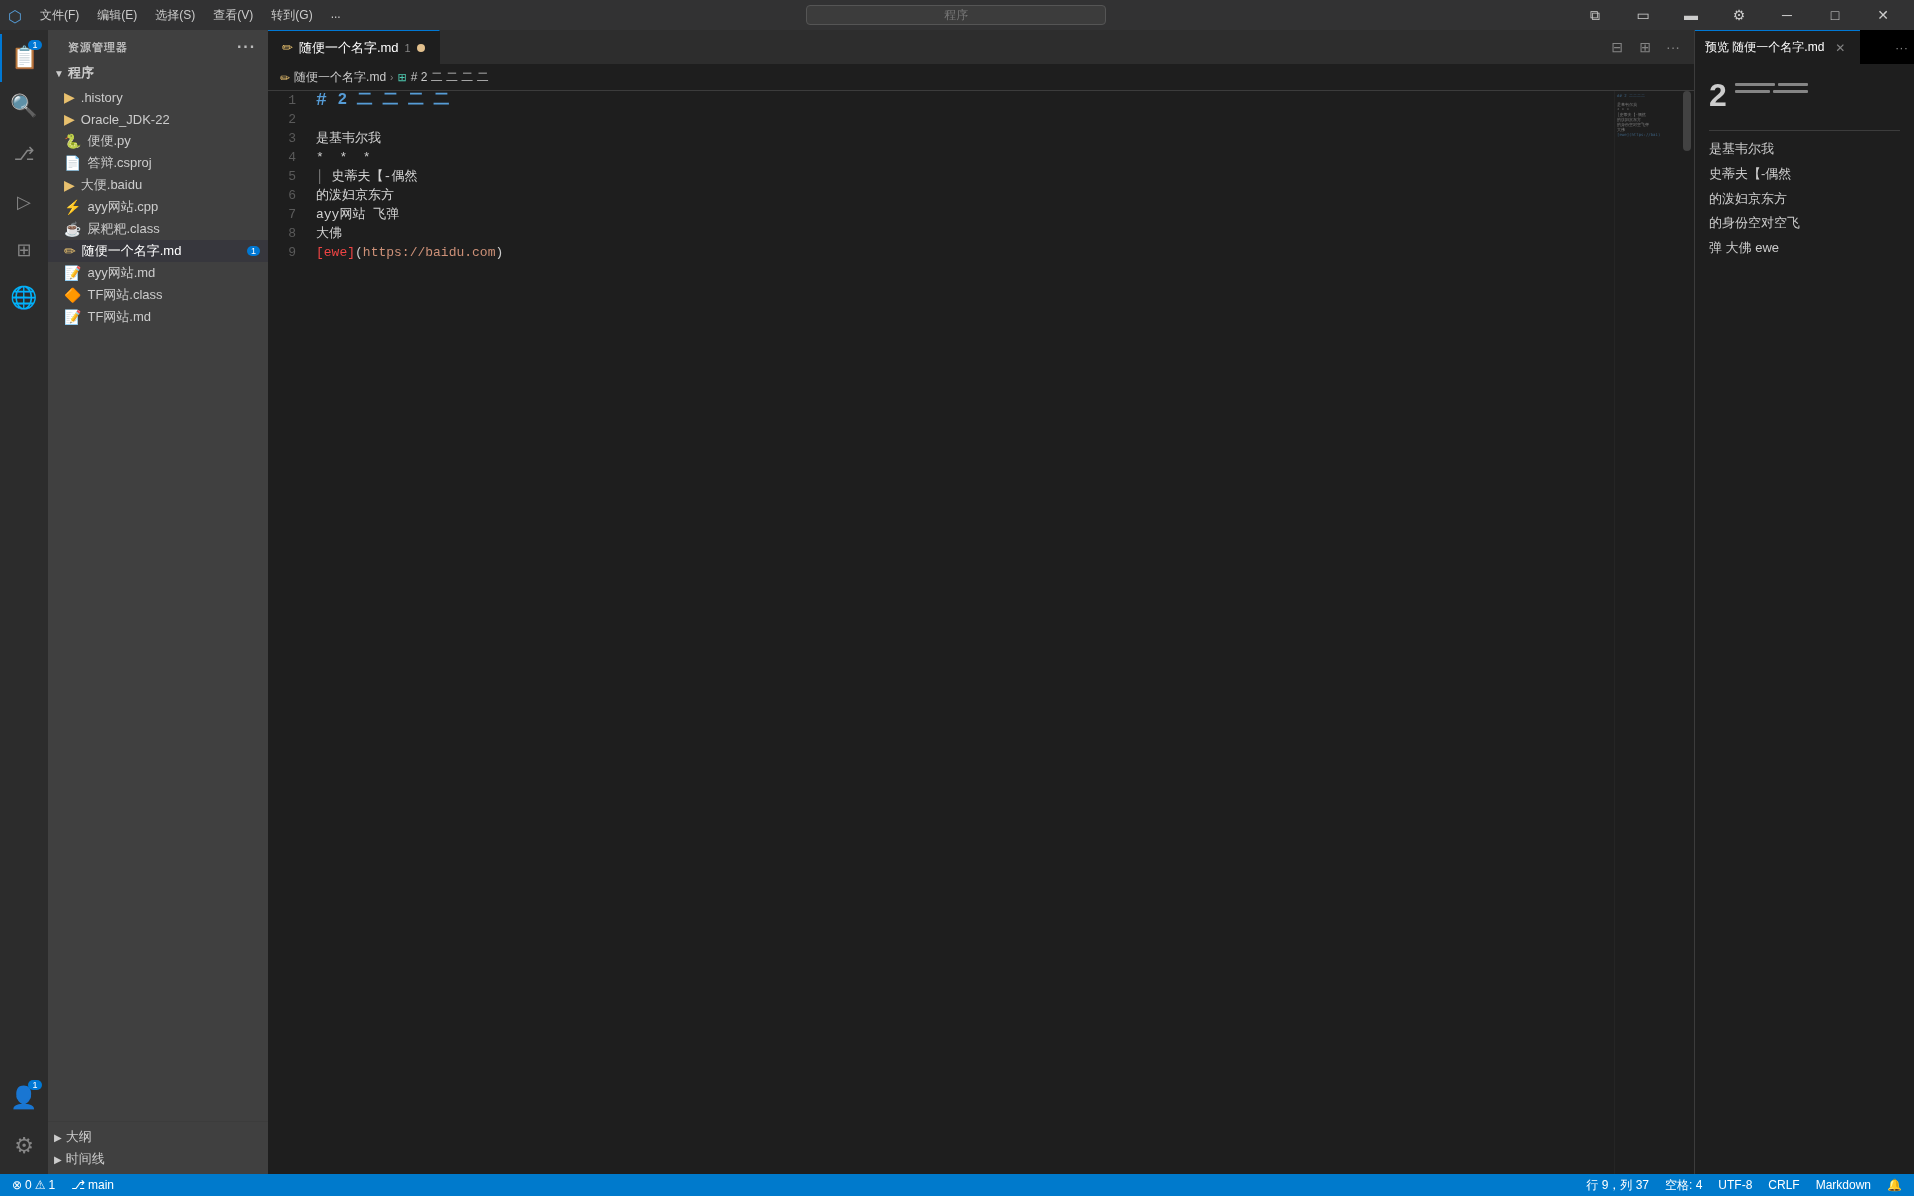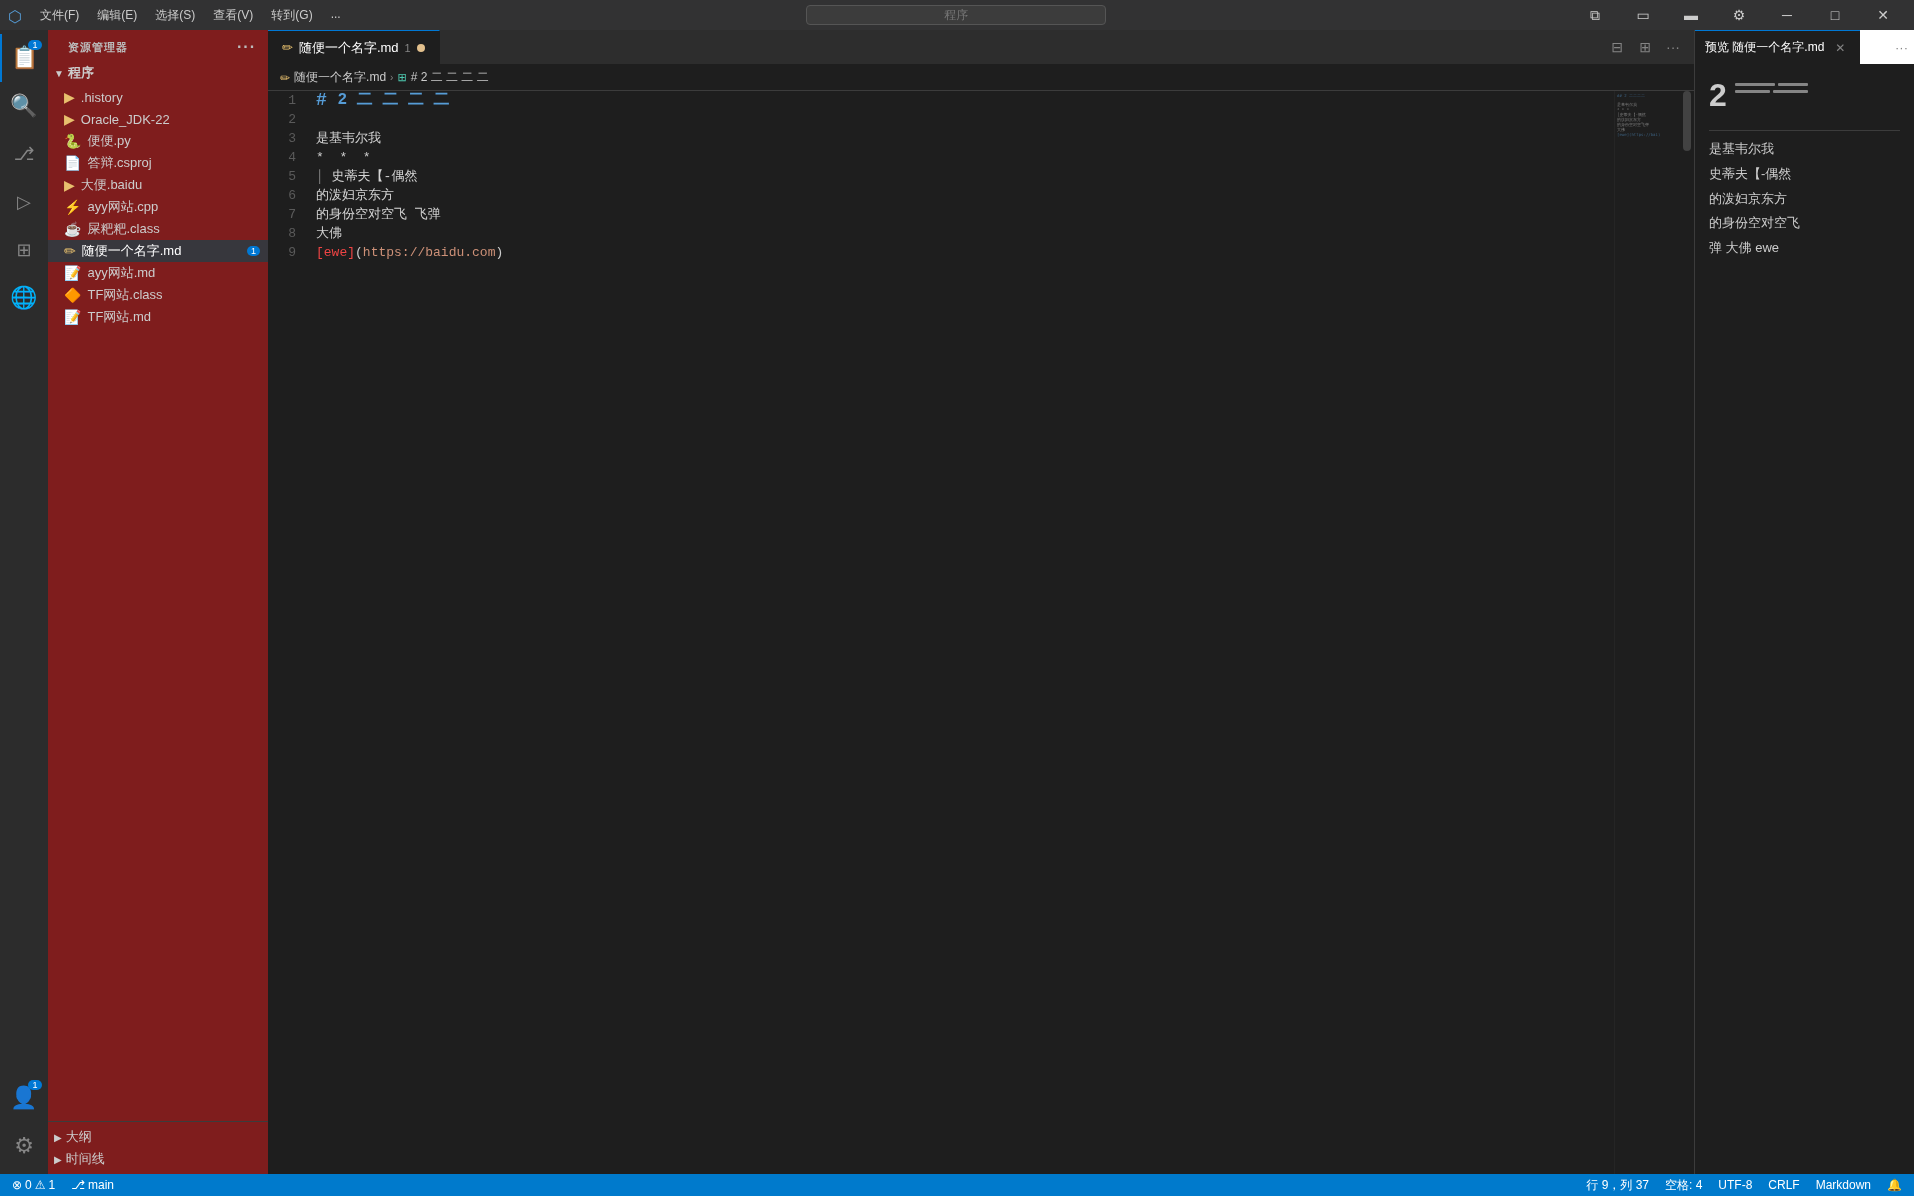--- a/index.html
+++ b/index.html
@@ -111,21 +111,21 @@
       margin-top: auto;
       display: flex;
       flex-direction: column;
       align-items: center;
       padding-bottom: 4px;
     }
 
     
     .sidebar {
       width: 220px;
-      background: #7f1d1d;
+      background: #404040;
       display: flex;
       flex-direction: column;
       overflow: hidden;
     }
     .sidebar-header {
       display: flex;
       align-items: center;
       justify-content: space-between;
       padding: 8px 12px 4px 20px;
       font-size: 11px;
@@ -314,21 +314,21 @@
 
     
     .preview-panel {
       width: 220px;
       background: #1e1e1e;
       border-left: 1px solid #3c3c3c;
       display: flex;
       flex-direction: column;
     }
     .preview-tab-bar {
-      background: #ffffff;
+      background: #000000;
       display: flex;
       align-items: center;
       height: 35px;
       border-bottom: 1px solid #1e1e1e;
     }
     .preview-tab {
       display: flex;
       align-items: center;
       padding: 0 10px;
       height: 35px;
@@ -607,21 +607,21 @@
           <span class="code-bold" style="color:#cccccc;">*  *  *</span>
         </div>
         <div class="code-line">
           <span style="color:#858585;">│ </span>
           <span>史蒂夫【-偶然</span>
         </div>
         <div class="code-line">
           <span>的泼妇京东方</span>
         </div>
         <div class="code-line">
-          <span>的身份空对空飞 飞弹</span>
+          <span>ayy网站 飞弹</span>
         </div>
         <div class="code-line">
           <span>大佛</span>
         </div>
         <div class="code-line">
           <span style="color:#ef4444;">[ewe]</span><span style="color:#cccccc;">(</span><span style="color:#ce9178;">https://baidu.com</span><span style="color:#cccccc;">)</span>
         </div>
       </div>
 
       <div style="width:80px;background:#1e1e1e;border-left:1px solid #2d2d2d;padding:2px;opacity:0.5;">

